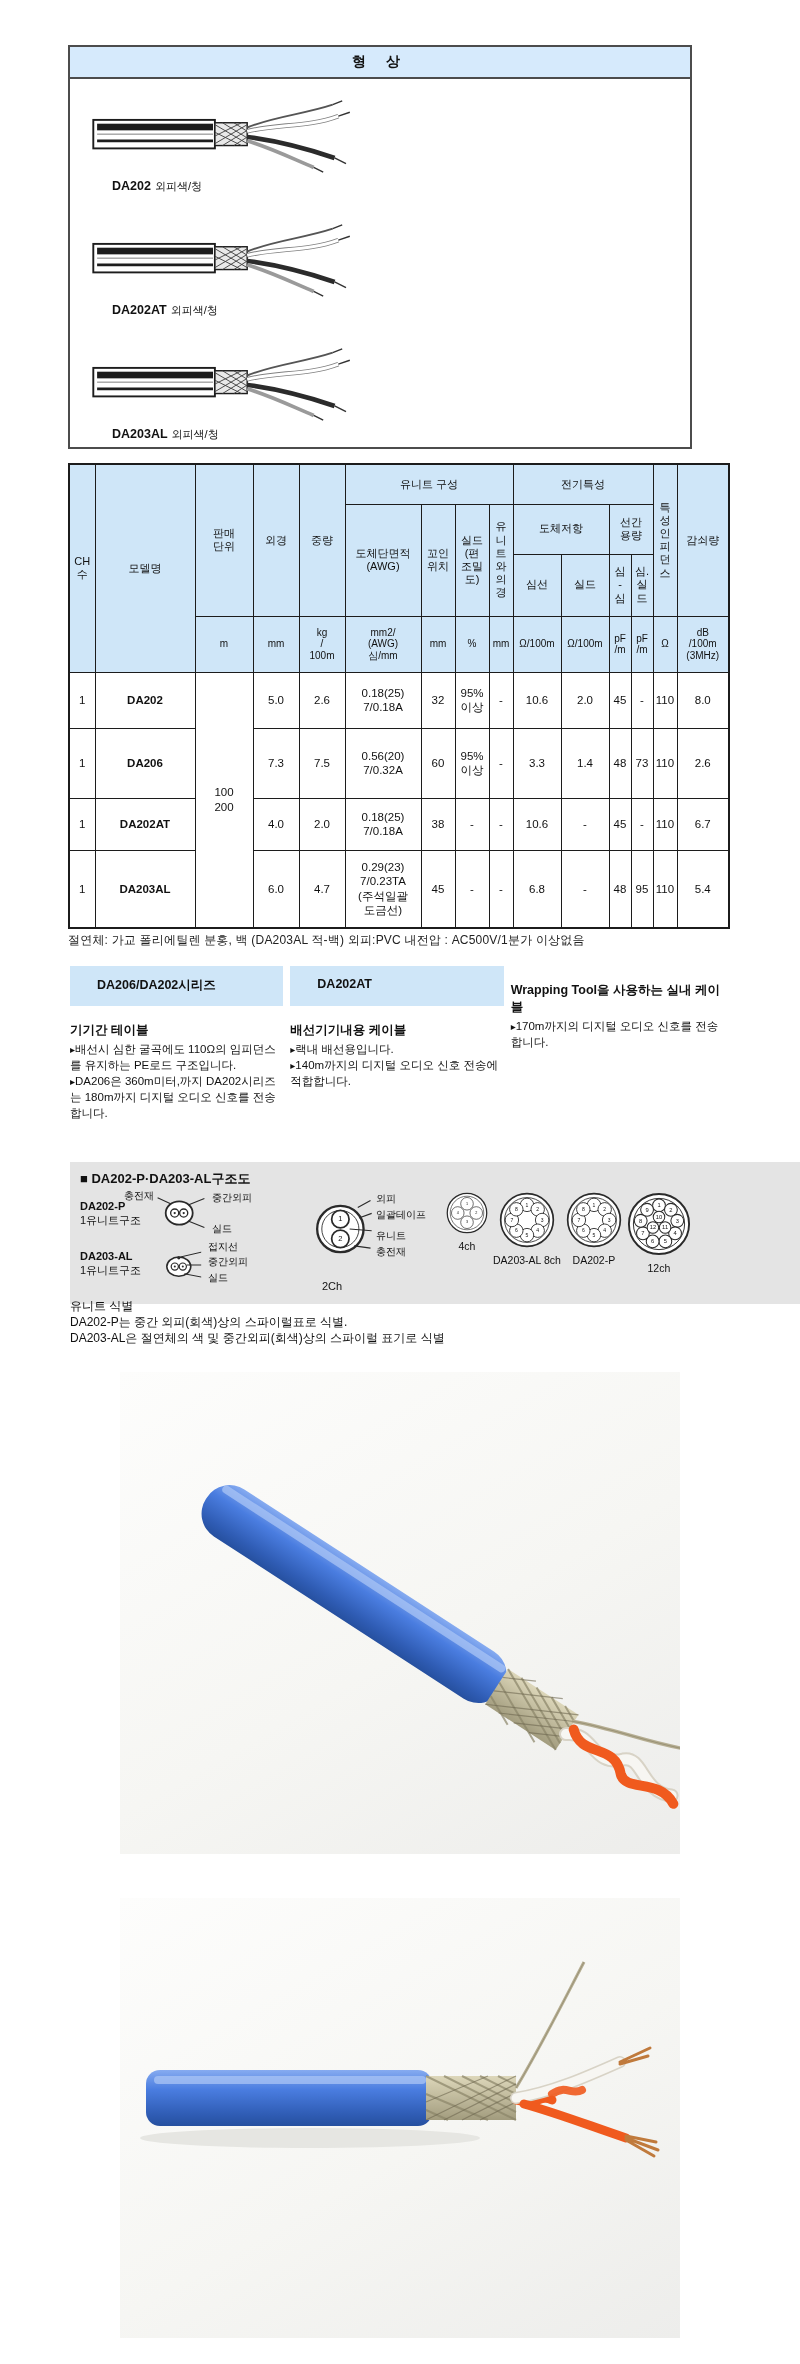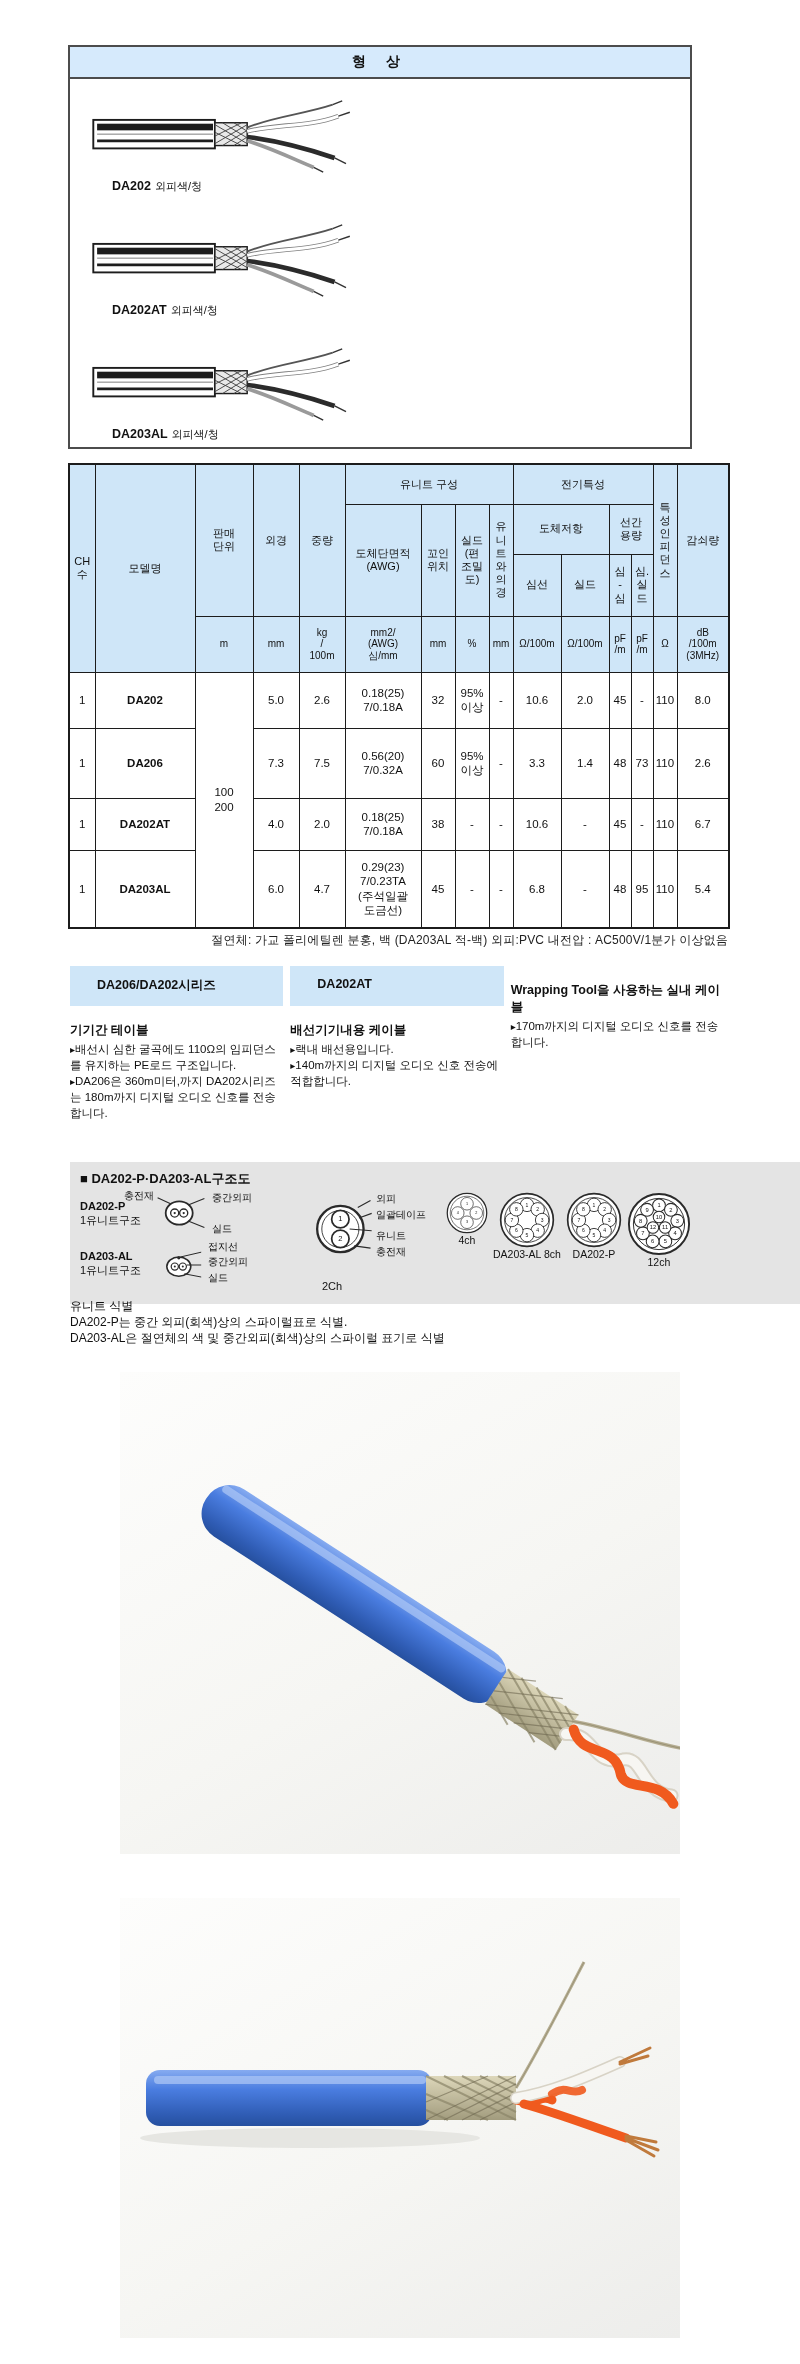--- a/index.html
+++ b/index.html
@@ -23,42 +23,42 @@
   
   .spec-wrap{position:absolute;left:68px;top:463px;width:660px;}
   table.spec{border-collapse:collapse;table-layout:fixed;width:660px;border:2px solid #1c1c1c;}
   table.spec th,table.spec td{border:1px solid #1c1c1c;text-align:center;vertical-align:middle;
     padding:1px 1px;white-space:pre-line;overflow:hidden;}
   table.spec th{background:#cfe6f8;font-size:11px;font-weight:normal;line-height:1.2;}
   table.spec td{font-size:11.5px;line-height:1.25;background:#fff;}
   td.model-cell{font-weight:bold;font-size:12px;}
   td.area-cell{font-size:10.5px;line-height:1.2;}
   tr.units-row th{font-size:10px;line-height:1.15;}
-  .footnote{font-size:12px;margin-top:3px;color:#222;letter-spacing:0.2px;text-align:right;}
+  .footnote{font-size:12px;margin-top:3px;color:#222;letter-spacing:0.2px;}
 
   
   .info-section{position:absolute;left:70px;top:966px;width:654px;display:flex;gap:7px;}
   .info-col{flex:1;}
   .info-header{background:#cfe6f8;font-weight:bold;font-size:12.5px;padding:11px 27px;min-height:18px;}
   .info-title{font-weight:bold;font-size:12.5px;margin:16px 0 2px 0;}
   .info-bullets{list-style:none;margin:0;padding:0;font-size:11.5px;line-height:1.4;}
   .info-bullets li:before{content:"\25B8 ";font-size:10px;}
 
   
   .diagram{position:absolute;left:70px;top:1162px;width:756px;background:#e4e4e4;
     padding:8px 0 8px 0;box-sizing:border-box;}
   .diagram-title{font-weight:bold;font-size:13px;margin:0 0 4px 10px;}
   .diagram-body{position:relative;height:104px;margin:0 8px;}
   .d-label{position:absolute;font-size:11px;white-space:nowrap;}
   .d-label.bold{font-weight:bold;}
   .d-callout{position:absolute;font-size:10px;white-space:nowrap;}
   .d-caption{position:absolute;font-size:11px;white-space:nowrap;margin-top:12px;}
   .bundles{position:absolute;left:368px;top:0;width:284px;display:flex;align-items:flex-start;gap:5px;}
   .bundle{display:flex;flex-direction:column;align-items:center;}
-  .bundle .cap{font-size:10.5px;white-space:nowrap;margin-top:0;}
+  .bundle .cap{font-size:10.5px;white-space:nowrap;margin-top:6px;}
 
   
   .unit-id{position:absolute;left:70px;top:1298px;font-size:12px;line-height:1.35;}
 
   
   .photo{position:absolute;left:120px;width:560px;
     background:linear-gradient(150deg,#fdfdfc 0%,#f6f6f3 55%,#ededeb 100%);}
   .photo1{top:1372px;height:482px;}
   .photo2{top:1898px;height:440px;}
 </style>

